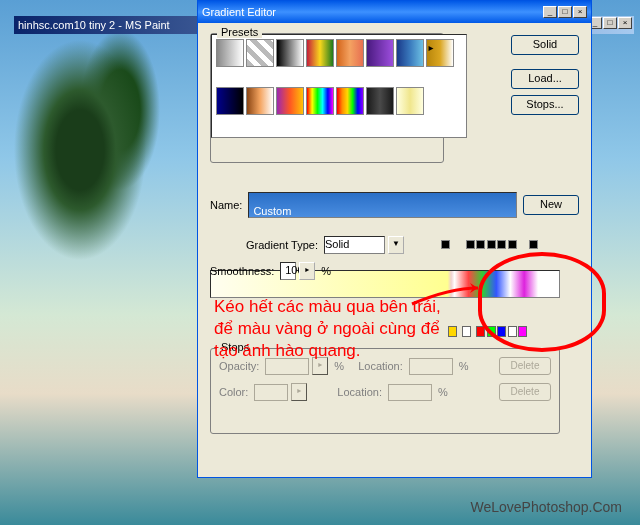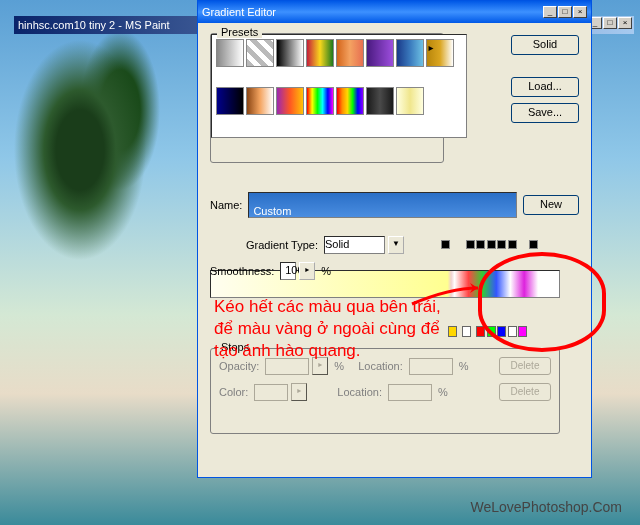--- a/index.html
+++ b/index.html
@@ -84,22 +84,22 @@
           <div class="sw" style="background: linear-gradient(90deg, rgb(139, 69, 19), rgb(244, 164, 96), rgb(255, 255, 255));"></div>
           <div class="sw" style="background: linear-gradient(90deg, rgb(156, 39, 176), rgb(255, 87, 34), rgb(255, 193, 7));"></div>
           <div class="sw" style="background: linear-gradient(90deg, rgb(255, 0, 0), rgb(255, 255, 0), rgb(0, 255, 0), rgb(0, 255, 255), rgb(0, 0, 255), rgb(255, 0, 255));"></div>
           <div class="sw" style="background: linear-gradient(90deg, rgb(255, 0, 0), rgb(255, 140, 0), rgb(255, 215, 0), rgb(0, 255, 0), rgb(0, 0, 255), rgb(139, 0, 255));"></div>
           <div class="sw" style="background: linear-gradient(90deg, rgb(26, 26, 26), rgb(74, 74, 74), rgb(26, 26, 26));"></div>
           <div class="sw" style="background: linear-gradient(90deg, rgb(255, 255, 224), rgb(240, 230, 140), rgb(255, 255, 224));"></div>
         </div>
     </div>
     <div class="btn-col">
       <div class="btn">Solid</div>
-      <div class="btn" style="margin-top:16px">Load...</div>
-      <div class="btn">Save...</div>
+      <div class="btn" style="margin-top:8px">Load...</div>
+      <div class="btn">Stops...</div>
     </div>
 
     <div class="row" style="margin-top:29px">
       <span class="label">Name:</span>
       <div class="name-field"><span>Custom</span></div>
       <div class="btn" style="width:56px">New</div>
     </div>
 
     <div class="row grad-type-row" style="margin-left:36px">
       <span class="label">Gradient Type:</span>

